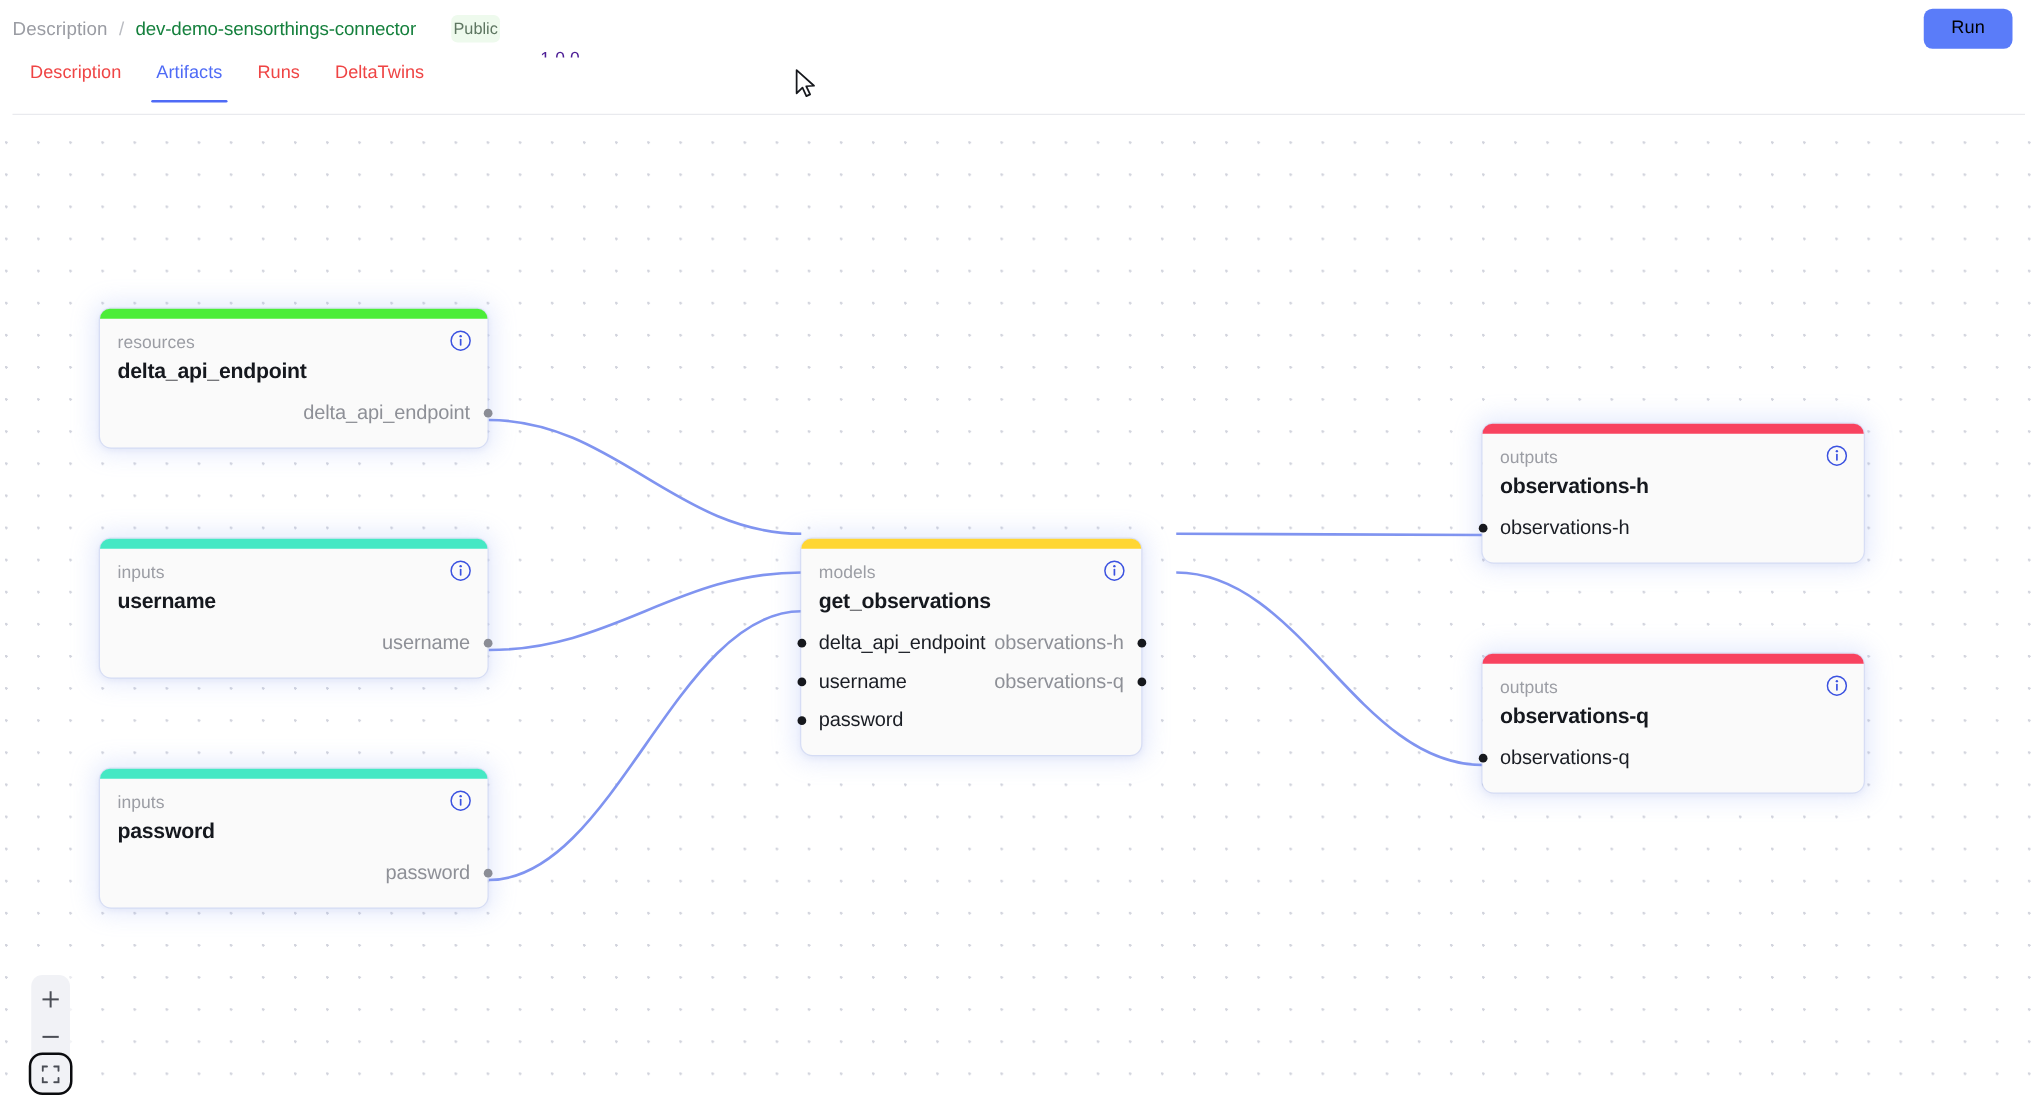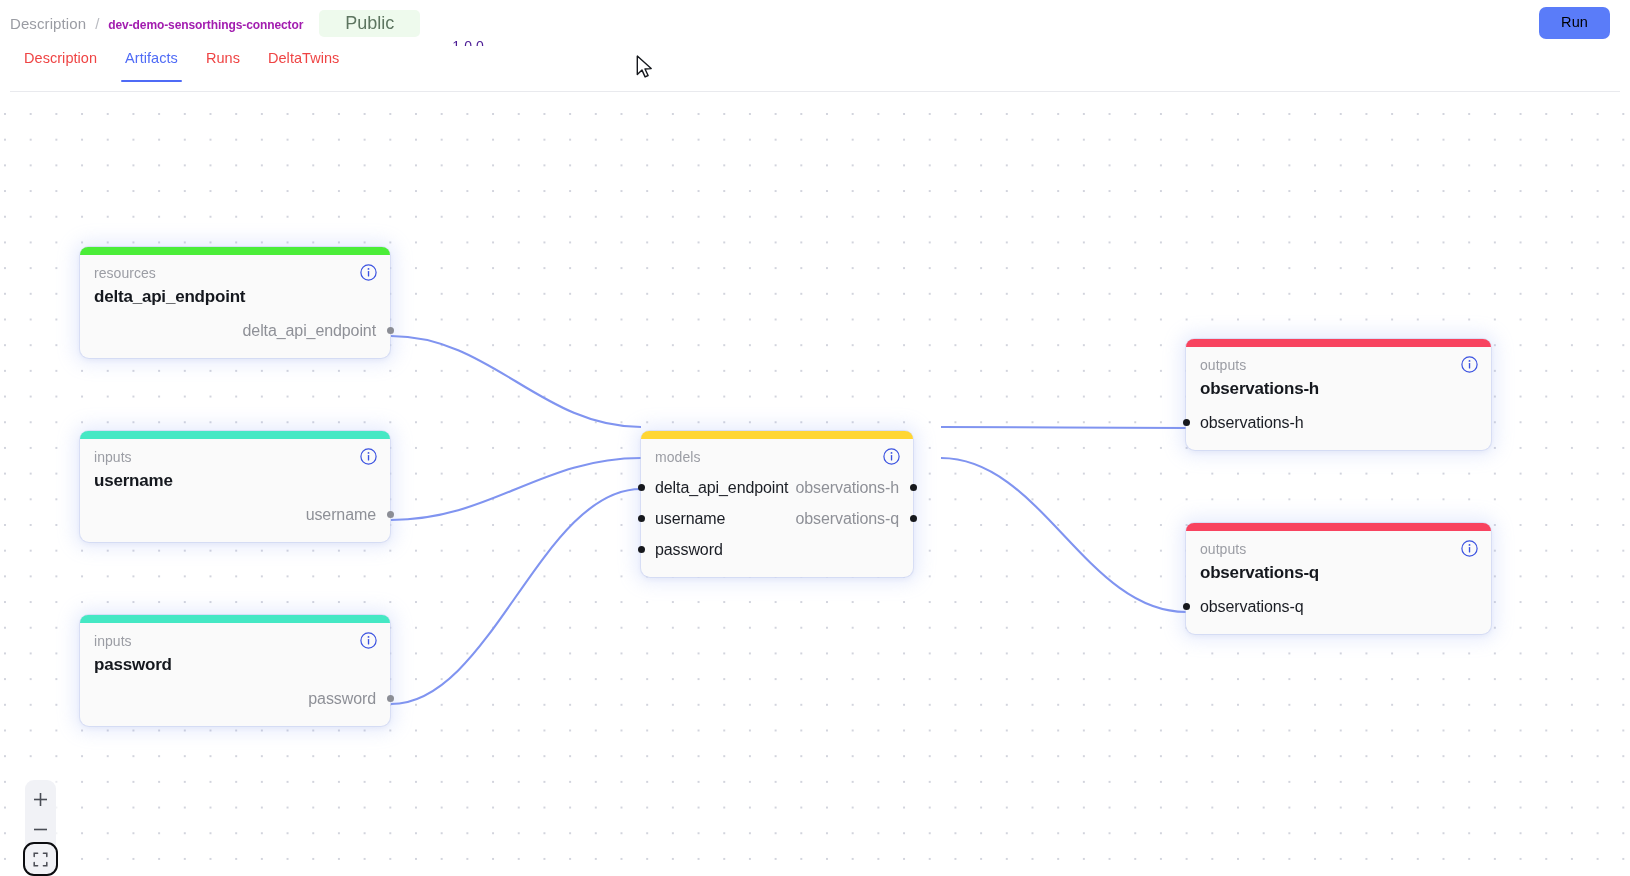--- a/index.html
+++ b/index.html
@@ -42,32 +42,32 @@
   .crumb-root {
     color: #9a9ca3;
     font-size: 15px;
     letter-spacing: .1px;
   }
   .crumb-sep {
     color: #b9bbc1;
     font-size: 15px;
   }
   .crumb-current {
-    color: #a21caf;
-    font-weight: bold;
-    font-size: 12px;
+    color: #15803d;
+    font-weight: normal;
+    font-size: 15px;
     letter-spacing: -.1px;
   }
   .visibility-badge {
-    margin-left: 16px;
+    margin-left: 28px;
     background: #eefaed;
     color: #5d7560;
-    font-size: 18px;
+    font-size: 13px;
     border-radius: 5px;
-    padding: 4px 26px 5px;
+    padding: 4px 2px 5px;
     line-height: 1;
     align-self: center;
   }
   .version-label {
     margin-left: 32px;
     color: #4c1d95;
     font-size: 14px;
     align-self: center;
     letter-spacing: .1px;
     margin-top: 46px;
@@ -380,20 +380,21 @@
             <span class="dot src"></span>
           </div>
         </div>
       </div>
     </div>
 
     <div class="node" style="left:641px; top:323px; width:272px;">
       <div class="node-accent" style="background:#ffd633;"></div>
       <div class="node-body">
         <div class="node-kind">models</div>
+        <div class="node-title">get_observations</div>
         <span class="info-icon">
           <svg width="17" height="17" viewBox="0 0 17 17">
             <circle cx="8.5" cy="8.5" r="7.6" fill="none" stroke="#3b52e0" stroke-width="1.2"></circle>
             <circle cx="8.5" cy="4.9" r="0.95" fill="#3b52e0"></circle>
             <rect x="7.85" y="6.9" width="1.35" height="5.6" rx=".6" fill="#3b52e0"></rect>
           </svg>
         </span>
         <div class="ports">
           <div class="port-row">
             <span class="dot tgt"></span>

